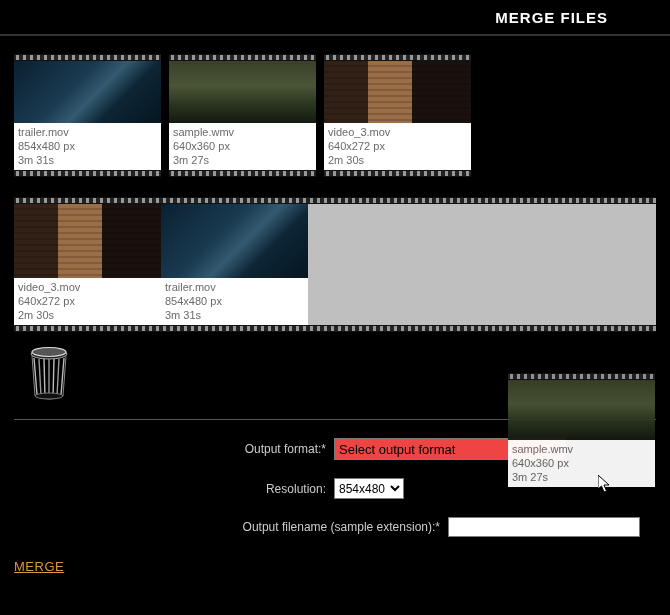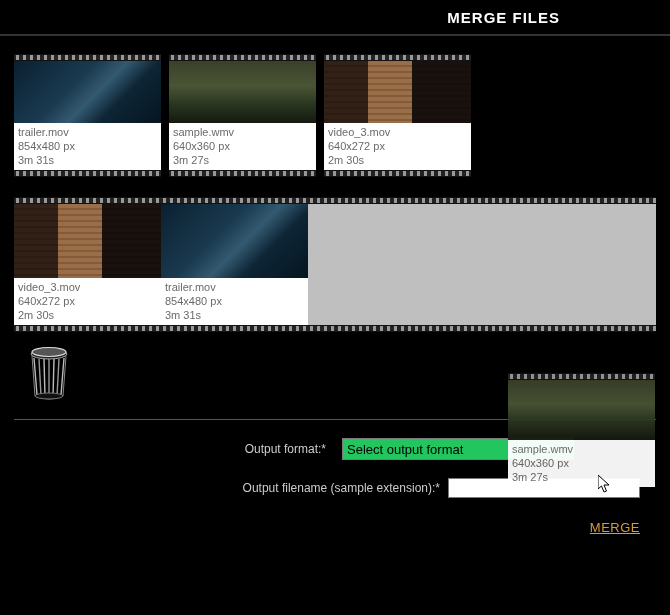--- a/index.html
+++ b/index.html
@@ -8,21 +8,21 @@
     font-family: Arial, sans-serif;
     font-size: 12px;
     color: #ccc;
     width: 670px;
   }
   .header {
     height: 36px;
     display: flex;
     align-items: center;
     justify-content: flex-end;
-    padding-right: 110px;
+    padding-right: 62px;
     border-bottom: 2px solid #333;
   }
   .header h1 {
     font-size: 15px;
     font-weight: bold;
     color: #fff;
     letter-spacing: 1px;
   }
   .source-row {
     display: flex;
@@ -130,43 +130,42 @@
     width: 320px;
     text-align: right;
     padding-right: 8px;
     font-size: 12px;
     color: #ccc;
   }
   .form-label .req { color: #ccc; }
   select.wide {
     width: 232px;
     font-size: 13px;
-    background: #22c55e;
+    background: #ef4444;
     border: 1px solid #7a7a7a;
     height: 22px;
-    margin-left: 8px;
   }
   select.narrow {
     width: 70px;
     font-size: 12px;
     background: #fff;
     border: 1px solid #7a7a7a;
     height: 21px;
   }
   input.fname {
     width: 198px;
     height: 20px;
     background: #fff;
     border: 1px solid #7a7a7a;
     font-size: 12px;
     padding: 0 4px;
   }
   .form-row.filename .form-label { width: 448px; }
   .merge-btn {
-    text-align: right;
+    text-align: left;
     padding-top: 4px;
   }
   .merge-btn a {
     color: #d99a3a;
     font-size: 13px;
     text-decoration: underline;
     letter-spacing: 0.5px;
   }
 </style>
 </head>
@@ -270,20 +269,28 @@
 
 <div class="form">
   <div class="form-row">
     <div class="form-label">
       <span>Output format:</span><span class="req">*</span>
     </div>
     <select class="wide">
       <option>Select output format</option>
     </select>
   </div>
+  <div class="form-row">
+    <div class="form-label">
+      <span>Resolution:</span>
+    </div>
+    <select class="narrow">
+      <option>854x480</option>
+    </select>
+  </div>
   <div class="form-row filename">
     <div class="form-label">
       <span>Output filename (sample extension):</span><span class="req">*</span>
     </div>
     <input class="fname" type="text" value="" style="">
   </div>
   <div class="merge-btn">
     <a href="#">MERGE</a>
   </div>
 </div>

